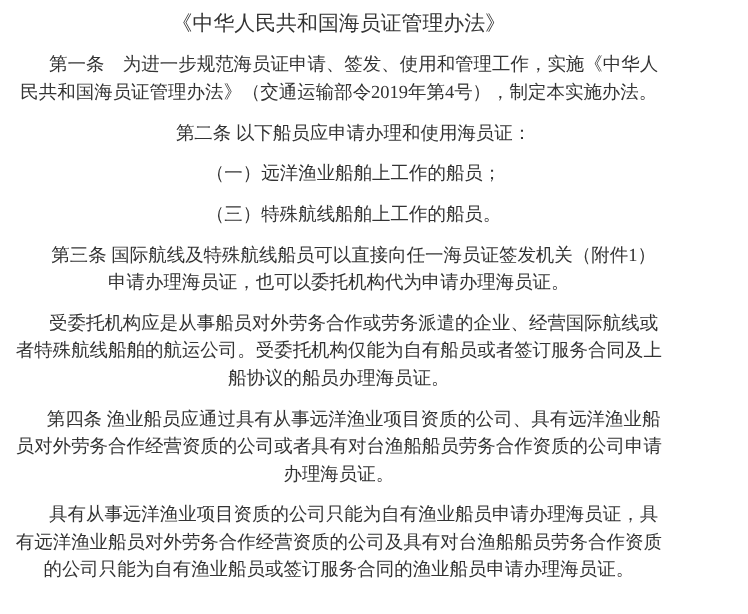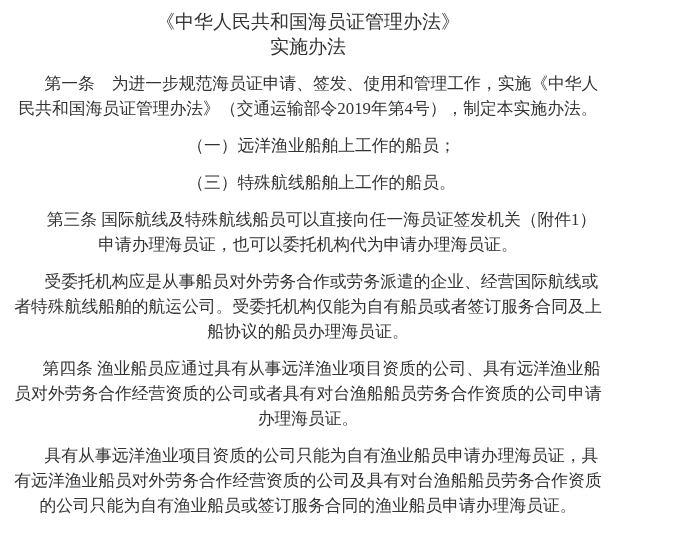--- a/index.html
+++ b/index.html
@@ -35,21 +35,21 @@
     text-indent: 1.6em;
     text-align: center;
     word-break: break-all;
   }
 </style>
 </head>
 <body>
 
 <div class="page">
   <h1 class="doc-title">《中华人民共和国海员证管理办法》</h1>
-  <h2 class="doc-subtitle">实施办法</h2>
   <p class="para">第一条　为进一步规范海员证申请、签发、使用和管理工作，实施《中华人民共和国海员证管理办法》（交通运输部令2019年第4号），制定本实施办法。</p>
+  <p class="para">第二条 以下船员应申请办理和使用海员证：</p>
   <p class="para">（一）远洋渔业船舶上工作的船员；</p>
   <p class="para">（三）特殊航线船舶上工作的船员。</p>
   <p class="para">第三条 国际航线及特殊航线船员可以直接向任一海员证签发机关（附件1）申请办理海员证，也可以委托机构代为申请办理海员证。</p>
   <p class="para">受委托机构应是从事船员对外劳务合作或劳务派遣的企业、经营国际航线或者特殊航线船舶的航运公司。受委托机构仅能为自有船员或者签订服务合同及上船协议的船员办理海员证。</p>
   <p class="para">第四条 渔业船员应通过具有从事远洋渔业项目资质的公司、具有远洋渔业船员对外劳务合作经营资质的公司或者具有对台渔船船员劳务合作资质的公司申请办理海员证。</p>
   <p class="para">具有从事远洋渔业项目资质的公司只能为自有渔业船员申请办理海员证，具有远洋渔业船员对外劳务合作经营资质的公司及具有对台渔船船员劳务合作资质的公司只能为自有渔业船员或签订服务合同的渔业船员申请办理海员证。</p>
 </div>
 
 </body></html>

